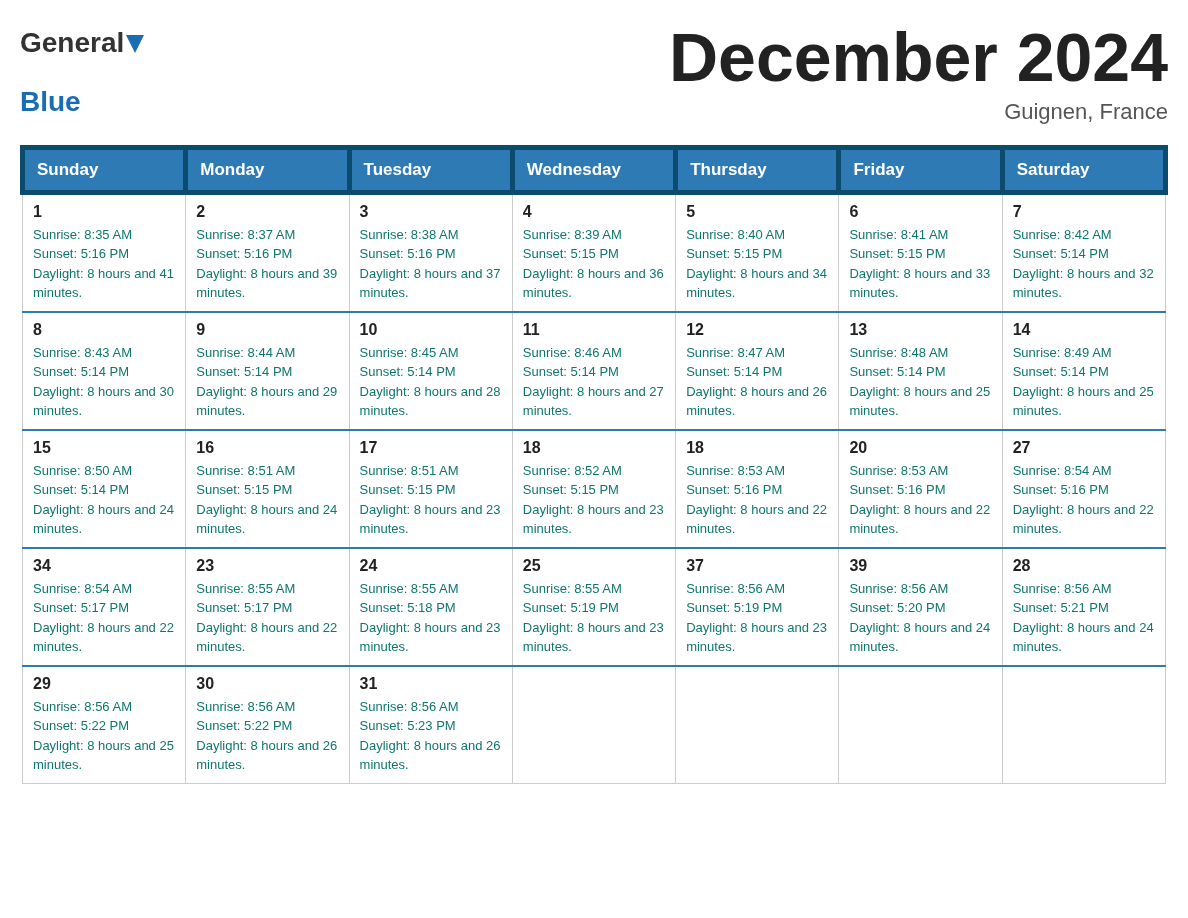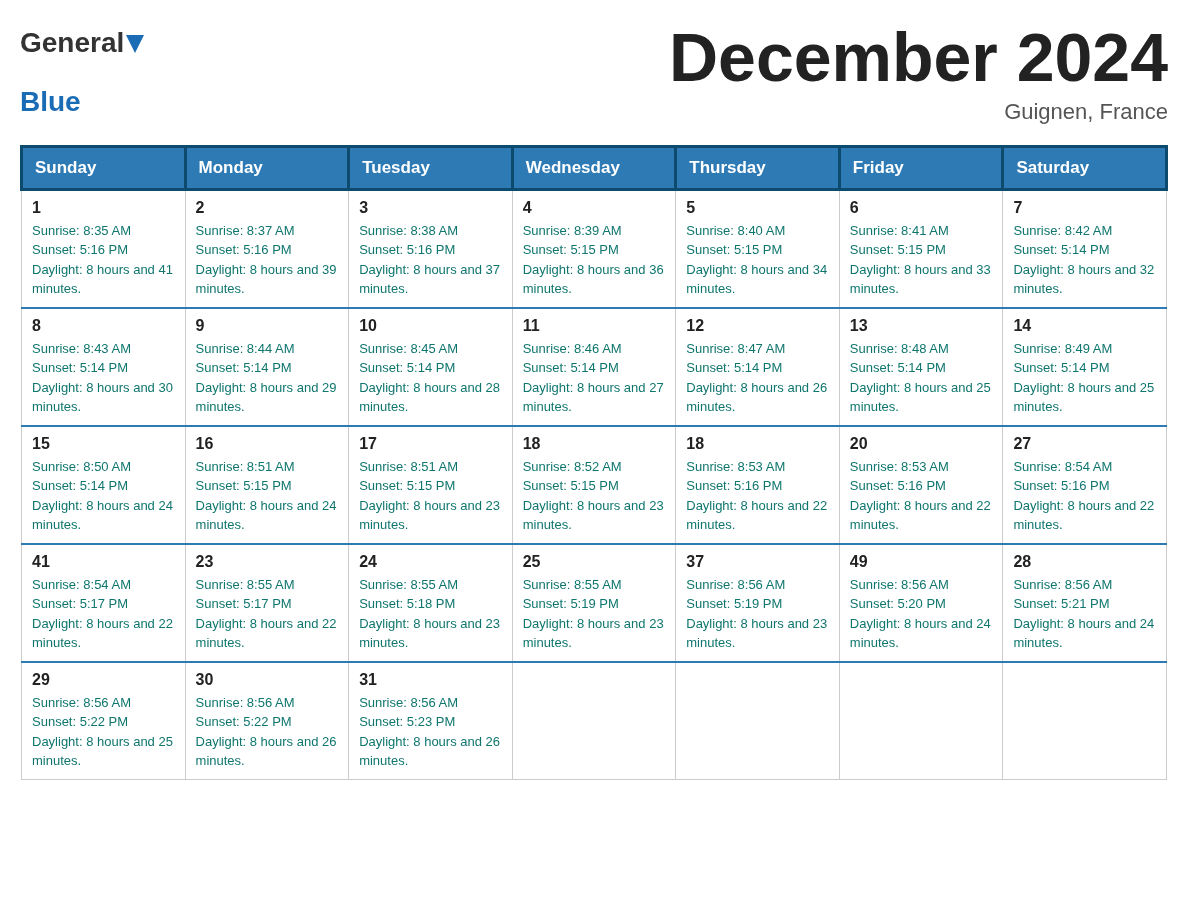--- a/index.html
+++ b/index.html
@@ -56,21 +56,21 @@
       width: 100%;
       border-collapse: collapse;
     }
     .calendar-table th {
       background-color: #2e7ab5;
       color: #fff;
       font-size: 17px;
       font-weight: bold;
       padding: 10px 12px;
       text-align: left;
-      border: 3px solid #0c4a6e;
+      border: 5px solid #0c4a6e;
     }
     .calendar-table td {
       vertical-align: top;
       padding: 8px 10px;
       border: 1px solid #ccc;
       width: 14.28%;
       min-height: 100px;
       font-size: 13px;
       color: #333;
       background: #fff;
@@ -297,21 +297,21 @@
         <span class="day-number">27</span>
         <div class="day-info">
           Sunrise: 8:54 AM<br>
           Sunset: 5:16 PM<br>
           Daylight: 8 hours and 22 minutes.
         </div>
       </td>
       </tr>
       <tr class="row-divider">
         <td>
-        <span class="day-number">41</span>
+        <span class="day-number">34</span>
         <div class="day-info">
           Sunrise: 8:54 AM<br>
           Sunset: 5:17 PM<br>
           Daylight: 8 hours and 22 minutes.
         </div>
       </td>
         <td>
         <span class="day-number">23</span>
         <div class="day-info">
           Sunrise: 8:55 AM<br>
@@ -337,21 +337,21 @@
       </td>
         <td>
         <span class="day-number">37</span>
         <div class="day-info">
           Sunrise: 8:56 AM<br>
           Sunset: 5:19 PM<br>
           Daylight: 8 hours and 23 minutes.
         </div>
       </td>
         <td>
-        <span class="day-number">49</span>
+        <span class="day-number">39</span>
         <div class="day-info">
           Sunrise: 8:56 AM<br>
           Sunset: 5:20 PM<br>
           Daylight: 8 hours and 24 minutes.
         </div>
       </td>
         <td>
         <span class="day-number">28</span>
         <div class="day-info">
           Sunrise: 8:56 AM<br>

